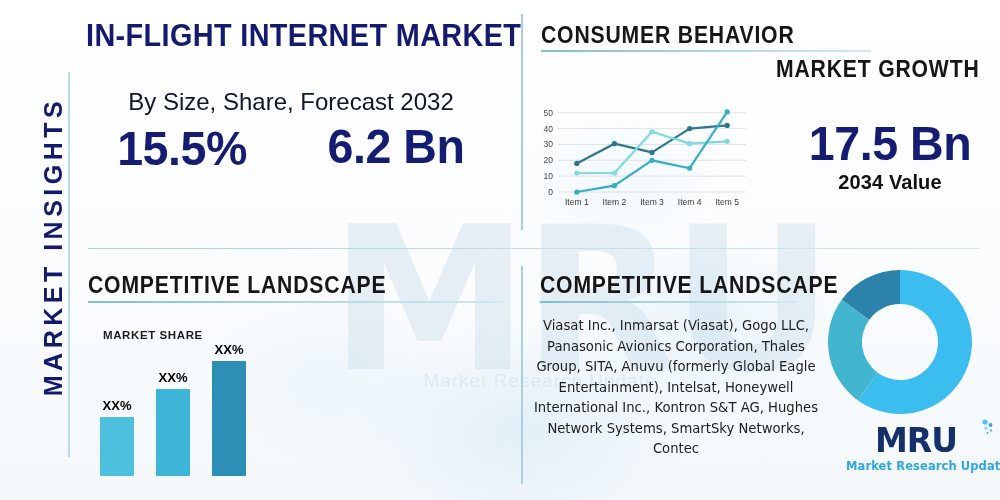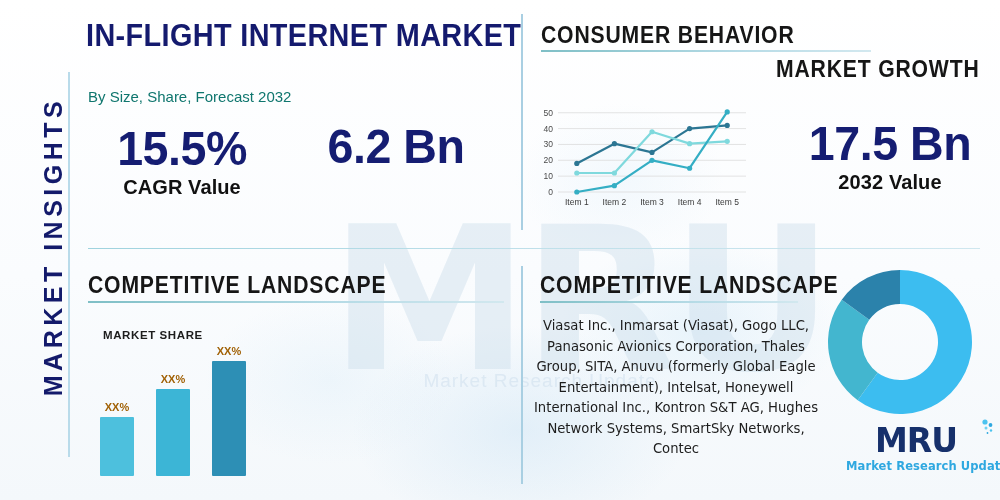--- a/index.html
+++ b/index.html
@@ -112,22 +112,23 @@
     font-weight: 700;
     letter-spacing: 0.4px;
     transform: scaleX(0.93);
     transform-origin: left center;
     white-space: nowrap;
   }
   .subtitle {
     position: absolute;
     left: 88px; top: 88px;
     width: 406px;
-    color: #0f766e;
-    font-size: 15px;
+    text-align: center;
+    color: #0f172a;
+    font-size: 24px;
     font-weight: 400;
     white-space: nowrap;
   }
   .stat-block { position: absolute; text-align: center; }
   .stat-value {
     color: #151d72;
     font-family: "Liberation Sans Narrow", "Liberation Sans", sans-serif;
     font-size: 49px;
     font-weight: 700;
     line-height: 54px;
@@ -225,22 +226,22 @@
     bottom: 0;
     width: 34px;
     text-align: center;
   }
   .bar-rect { width: 34px; border-radius: 1px; }
   .bar-cap {
     position: absolute;
     left: -6px;
     width: 46px;
     text-align: center;
-    color: #a16207;
-    font-size: 11px;
+    color: #000000;
+    font-size: 13px;
     font-weight: 700;
     white-space: nowrap;
   }
 
   .swot-grid {
     position: absolute;
     left: 287px; top: 325px;
     width: 212px; height: 150px;
     display: grid;
     grid-template-columns: 1fr 1fr;
@@ -326,34 +327,33 @@
   <div class="rail-mid-bottom"></div>
   <div class="divider-h"></div>
 
   <div class="side-label">MARKET INSIGHTS</div>
 
   <div class="main-title">IN-FLIGHT INTERNET MARKET</div>
   <div class="subtitle">By Size, Share, Forecast 2032</div>
 
   <div class="stat-block" id="stat-cagr">
     <div class="stat-value">15.5%</div>
-    <div class="stat-label">CAGR Value</div>
   </div>
 
   <div class="stat-block" id="stat-2025">
     <div class="stat-value">6.2 Bn</div>
   </div>
 
   <div class="sec-head" id="head-consumer">CONSUMER BEHAVIOR</div>
   <div class="head-rule" id="rule-consumer"></div>
   <div id="head-growth">MARKET GROWTH</div>
 
   <div class="stat-block" id="stat-2032">
     <div class="stat-value">17.5 Bn</div>
-    <div class="stat-label">2032 Value</div>
+    <div class="stat-label">2034 Value</div>
   </div>
 
   <div class="chart-wrap">
     <svg id="line-chart-svg" width="218" height="118" viewBox="0 0 218 118">
         <line x1="26" x2="214" y1="92" y2="92" stroke="#dcdcdc" stroke-width="0.8"></line>
         <text class="tick-y" x="21" y="95">0</text>
         <line x1="26" x2="214" y1="76.15094339622641" y2="76.15094339622641" stroke="#dcdcdc" stroke-width="0.8"></line>
         <text class="tick-y" x="21" y="79.15094339622641">10</text>
         <line x1="26" x2="214" y1="60.301886792452834" y2="60.301886792452834" stroke="#dcdcdc" stroke-width="0.8"></line>
         <text class="tick-y" x="21" y="63.301886792452834">20</text>

